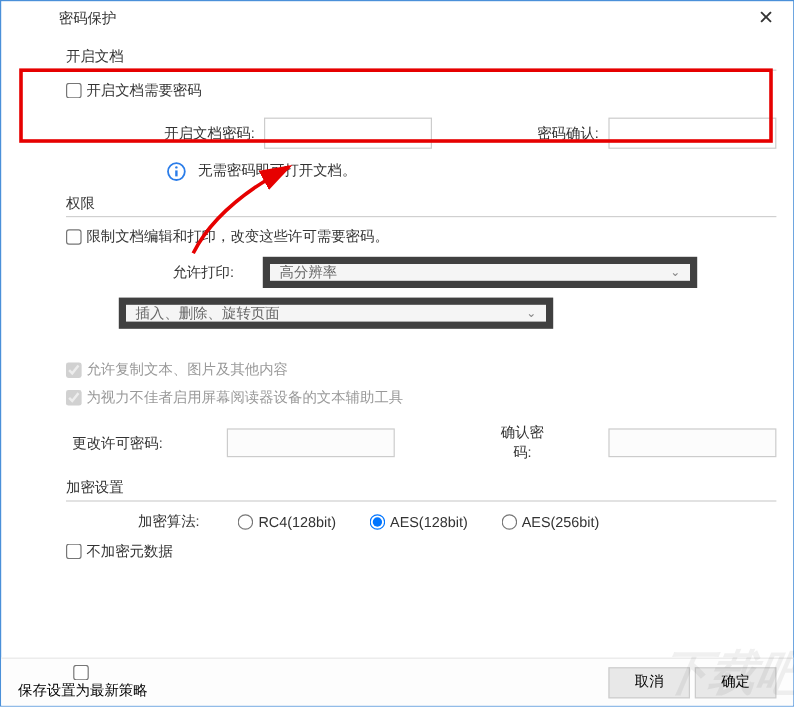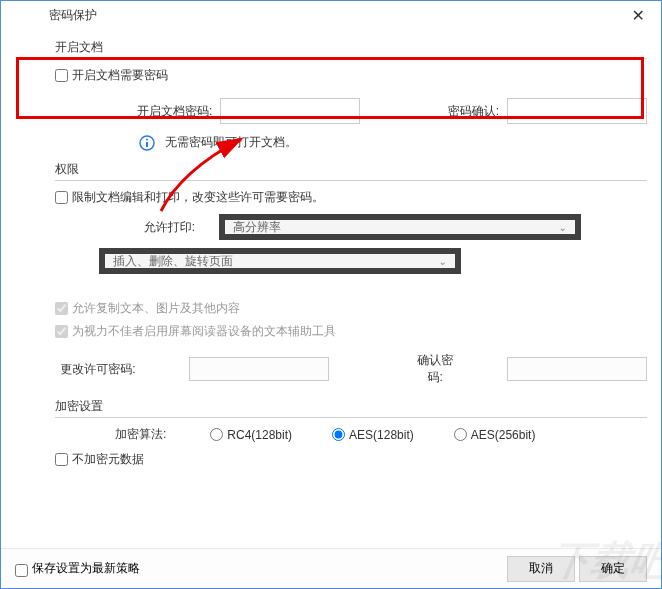--- a/index.html
+++ b/index.html
@@ -21,25 +21,25 @@
     .permit-row { display: flex; align-items: center; margin: 8px 0; }
     .permit-label { width: 120px; text-align: right; padding-right: 24px; font-size: 12px; }
     .select { flex: 1; height: 26px; border: 6px solid #404040; background: #f5f5f5; display: flex; align-items: center; padding: 0 8px; position: relative; font-size: 12px; color: #666; max-width: 362px; }
     .select .chev { position: absolute; right: 8px; color: #888; font-size: 10px; }
     .disabled-check { color: #999; }
     .disabled-check input { accent-color: #ccc; }
     .pwd-row2 { display: flex; align-items: center; margin: 12px 0; gap: 43px; }
     .pwd-row2 .l1 { width: 150px; text-align: right; padding-right: 10px; }
     .pwd-row2 input { width: 140px; height: 24px; border: 1px solid #ccc; background: #fcfcfc; }
     .pwd-row2 .spacer { flex: 1; }
-    .radio-row { display: flex; align-items: center; margin: 8px 0 8px 60px; gap: 40px; }
-    .radio-row label { display: flex; align-items: center; gap: 4px; font-size: 12px; }
+    .radio-row { display: flex; align-items: center; margin: 8px 0 8px 60px; gap: 28px; }
+    .radio-row label { display: flex; gap: 4px; font-size: 12px; }
     .radio-label { margin-right: 4px; }
     .footer { position: absolute; bottom: 0; left: 0; right: 0; height: 40px; display: flex; align-items: center; padding: 0 14px; border-top: 1px solid #e8e8e8; background: #fdfdfd; }
-    .footer .save-row { display: flex; align-items: flex-end; }
+    .footer .save-row { display: flex; align-items: center; flex-direction: column; }
     .footer .buttons { margin-left: auto; display: flex; }
     .footer button { width: 68px; height: 26px; border: 1px solid #ccc; background: #e8e8e8; font-size: 12px; margin-left: 4px; }
     .red-box { position: absolute; border: 3px solid #e60000; left: 15px; top: 56px; width: 628px; height: 62px; pointer-events: none; }
     .arrow-svg { position: absolute; left: 120px; top: 110px; pointer-events: none; }
     .watermark { position: absolute; right: -10px; bottom: 0; font-size: 40px; color: rgba(0,0,0,0.06); font-weight: bold; font-style: italic; transform: skewX(-10deg); pointer-events: none; }
   </style>
 </head>
 <body>
 
 <div class="dialog">

